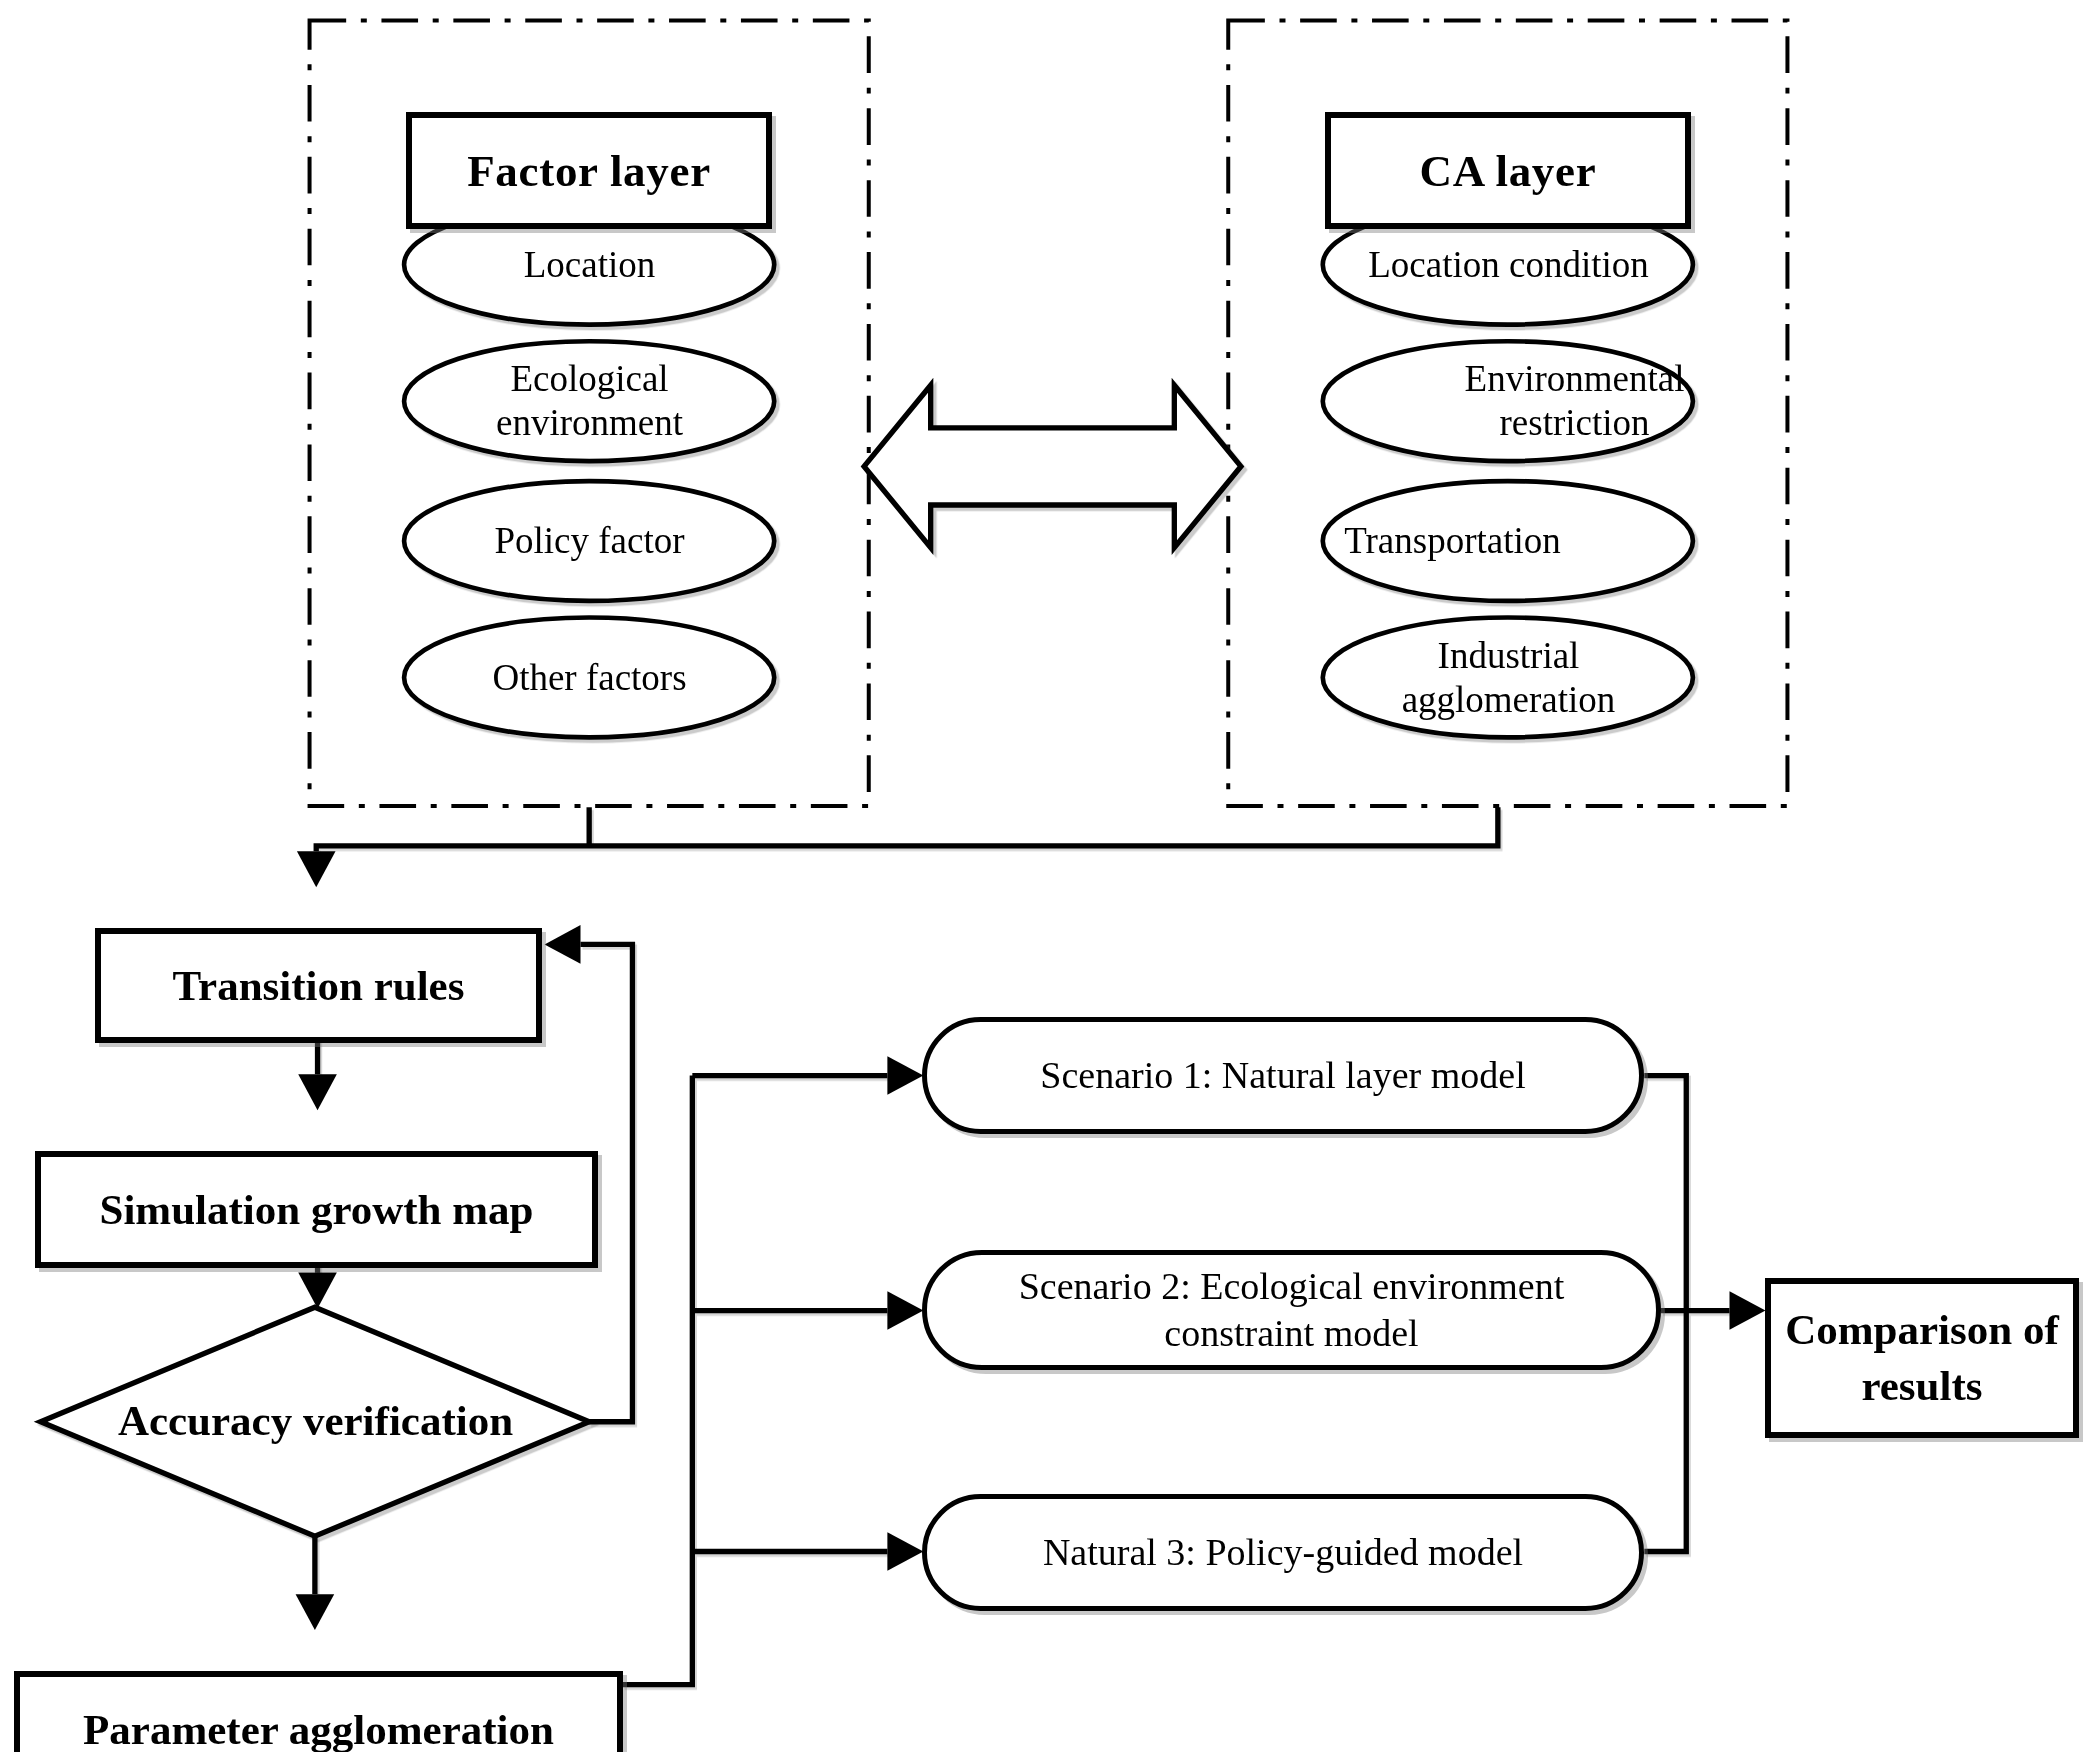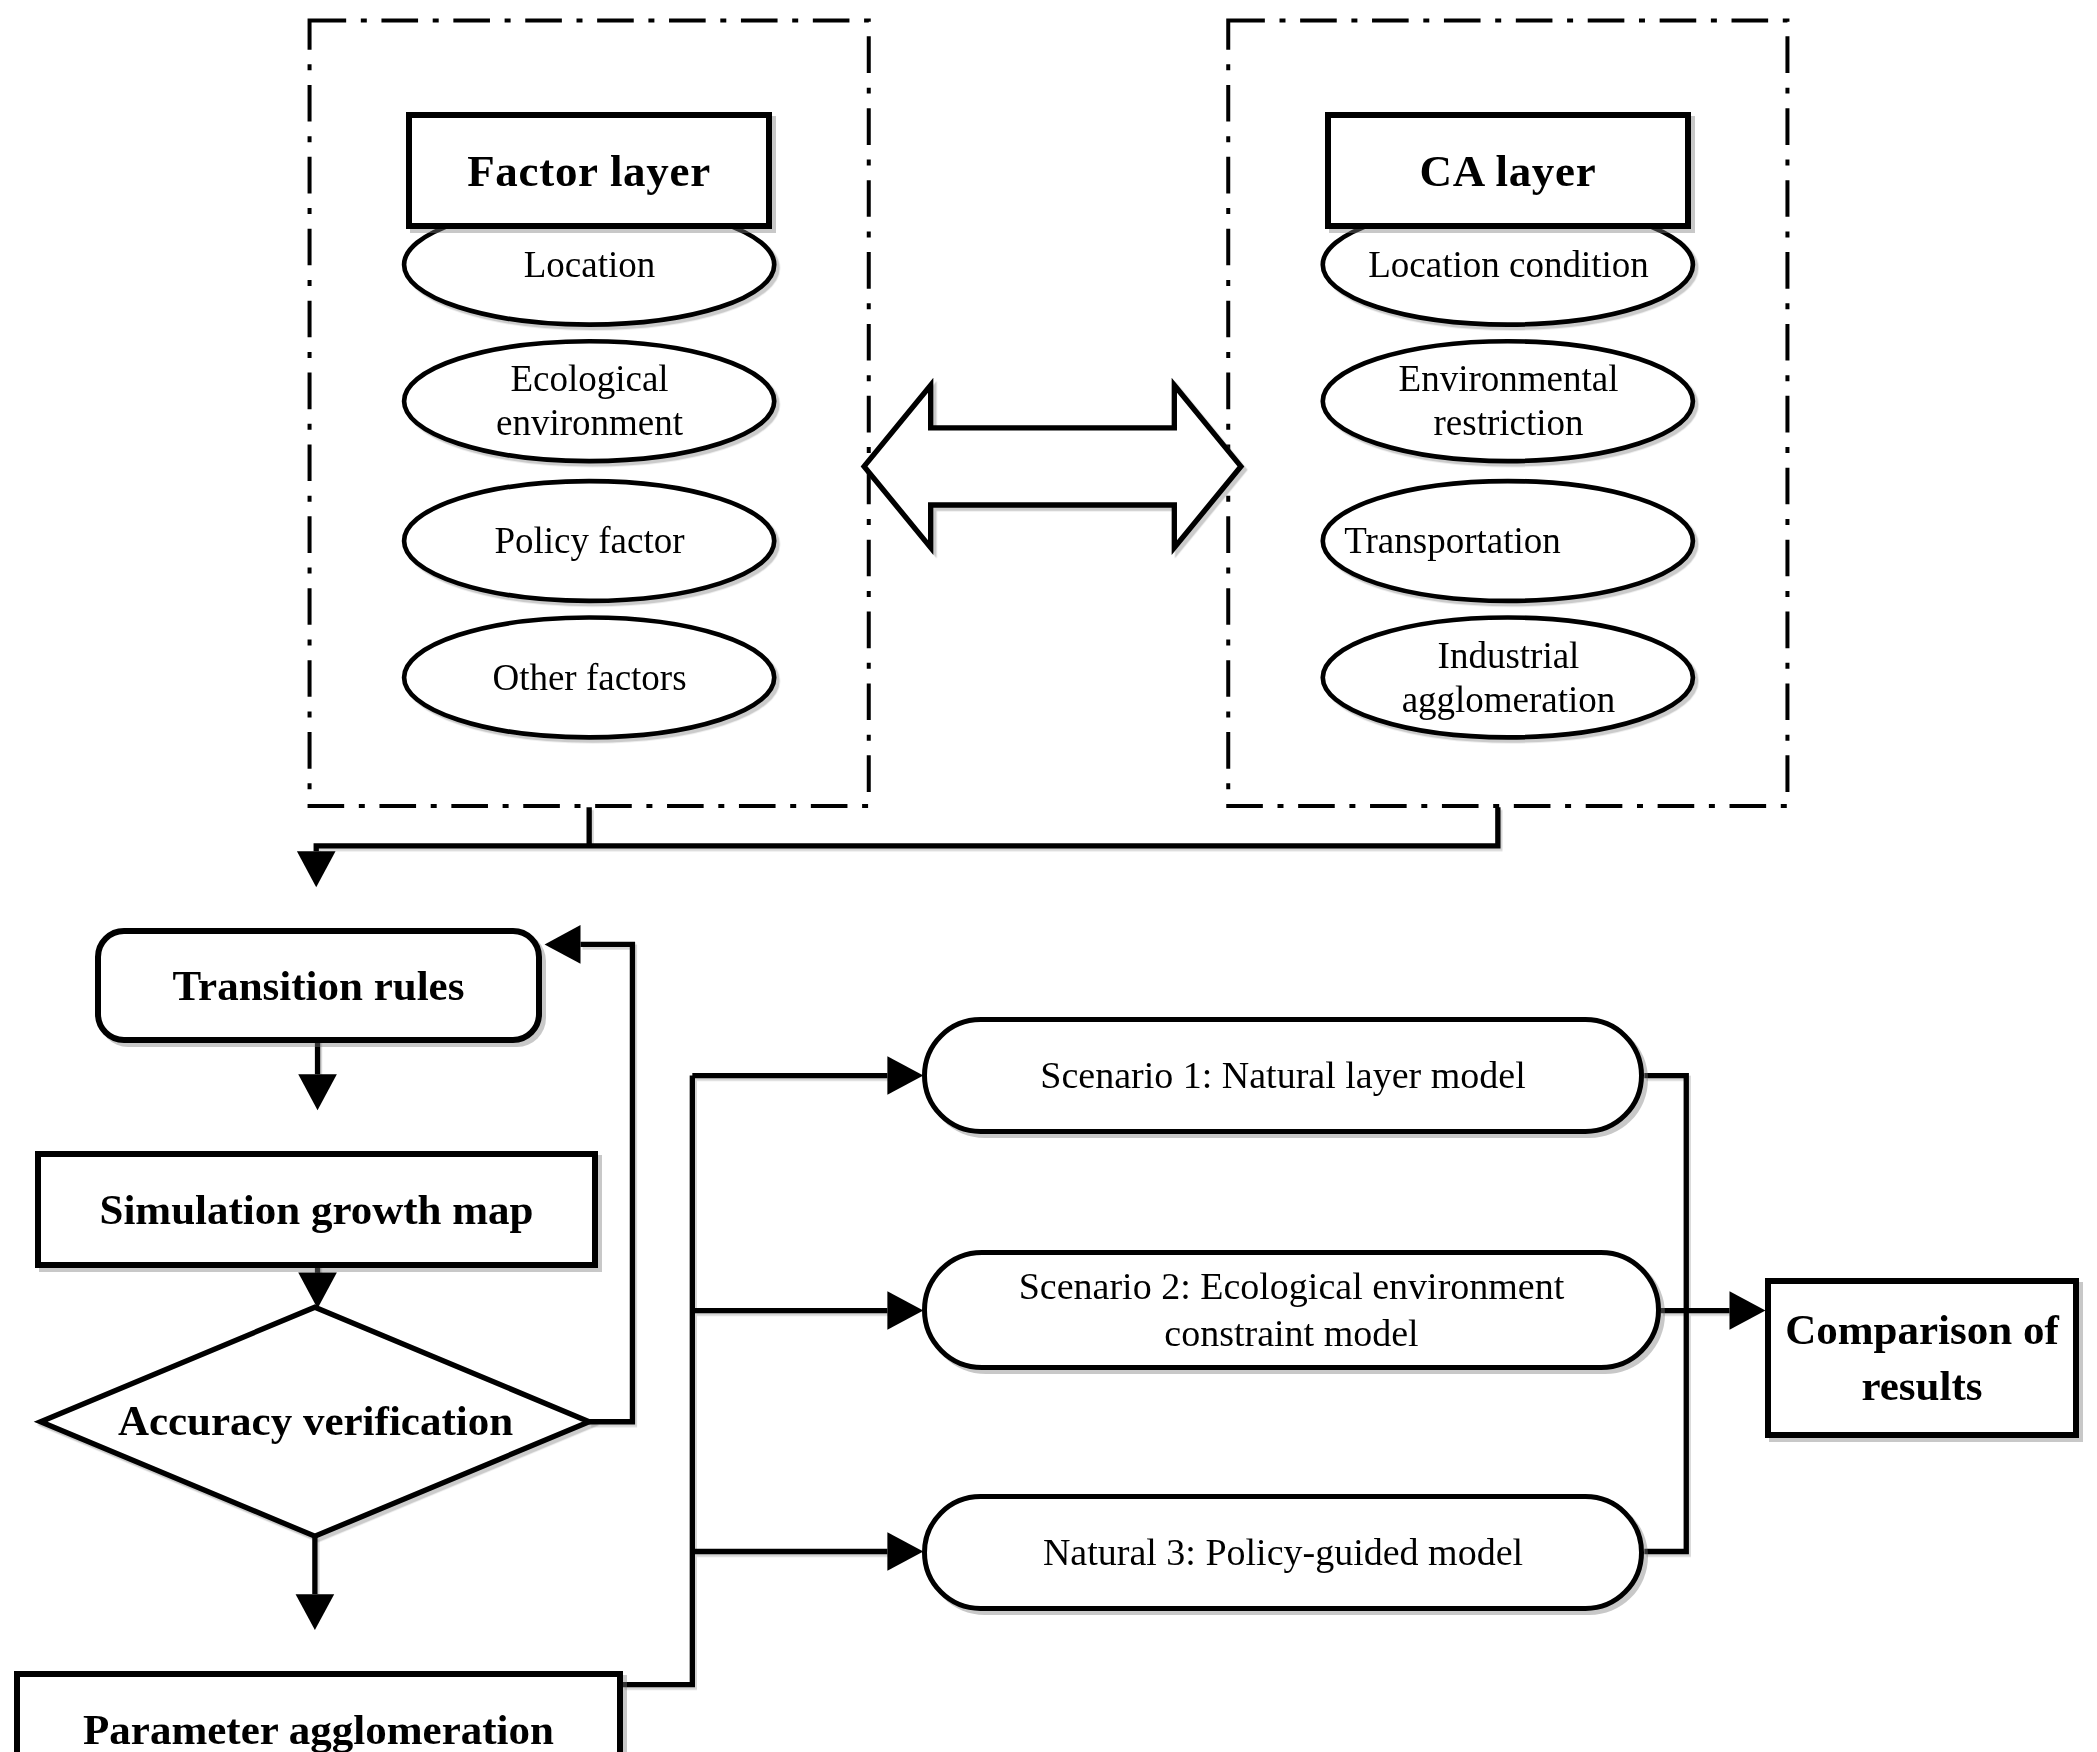--- a/index.html
+++ b/index.html
@@ -117,25 +117,25 @@
   <div class="node rectbox title-box" style="left:1325px;top:70px;width:366px;height:117px;">
     <span>CA layer</span>
   </div>
 
   <div class="label" style="left:443px;top:198px;width:293px;height:133px;">Location</div>
   <div class="label" style="left:443px;top:334px;width:293px;height:133px;">Ecological environment</div>
   <div class="label" style="left:443px;top:611px;width:293px;height:133px;">Other factors</div>
   <div class="label" style="left:443px;top:474px;width:293px;height:133px;">Policy factor</div>
 
   <div class="label" style="left:1362px;top:198px;width:293px;height:133px;">Location condition</div>
-  <div class="label" style="left:1362px;top:334px;width:293px;height:133px;">Environmental restriction</div>
+  <div class="label" style="left:1428px;top:334px;width:293px;height:133px;">Environmental restriction</div>
   <div class="label" style="left:1306px;top:474px;width:293px;height:133px;">Transportation</div>
   <div class="label" style="left:1362px;top:611px;width:293px;height:133px;">Industrial agglomeration</div>
 
-  <div class="node rectbox flow-box" style="left:95px;top:886px;width:447px;height:115px;border-radius:29px;">
+  <div class="node rectbox flow-box" style="left:95px;top:886px;width:447px;height:115px;">
     <span>Transition rules</span>
   </div>
   <div class="node rectbox flow-box" style="left:35px;top:1109px;width:563px;height:117px;">
     <span>Simulation growth map</span>
   </div>
   <div class="label diamond-label" style="left:41px;top:1355px;width:549px;height:133px;">Accuracy verification</div>
   <div class="node rectbox flow-box" style="left:14px;top:1629px;width:609px;height:117px;">
     <span>Parameter agglomeration</span>
   </div>
 

